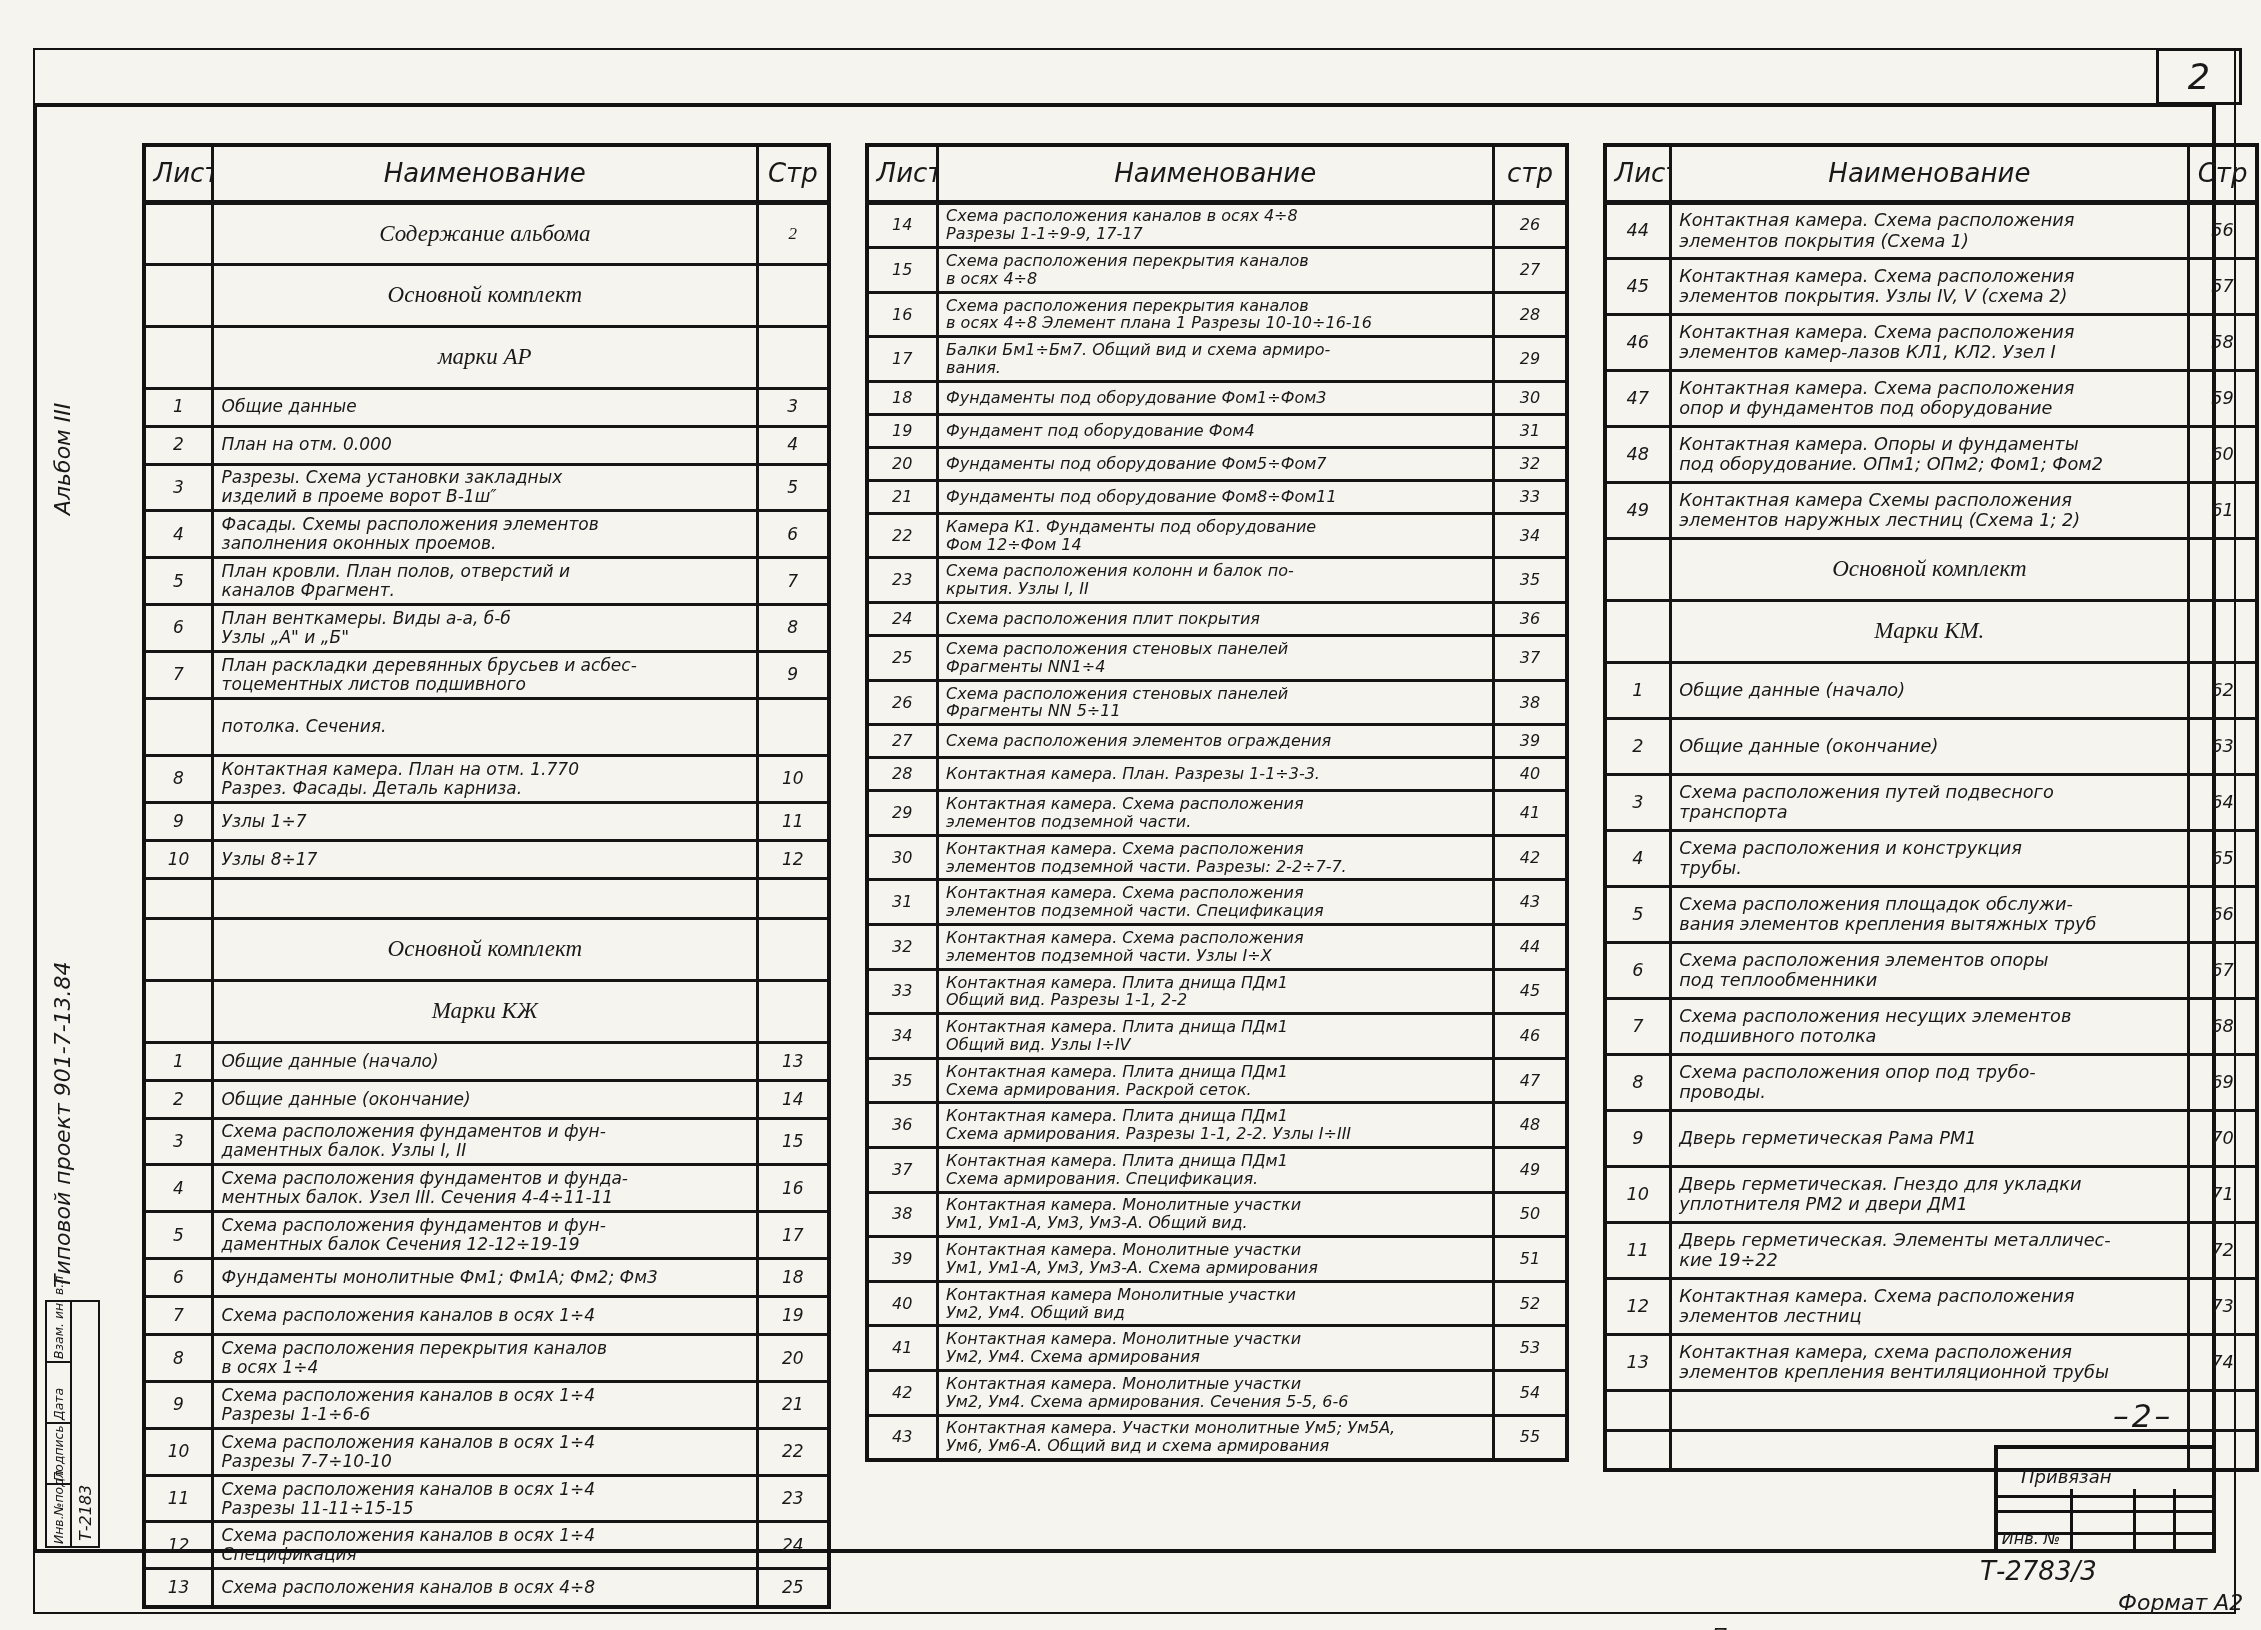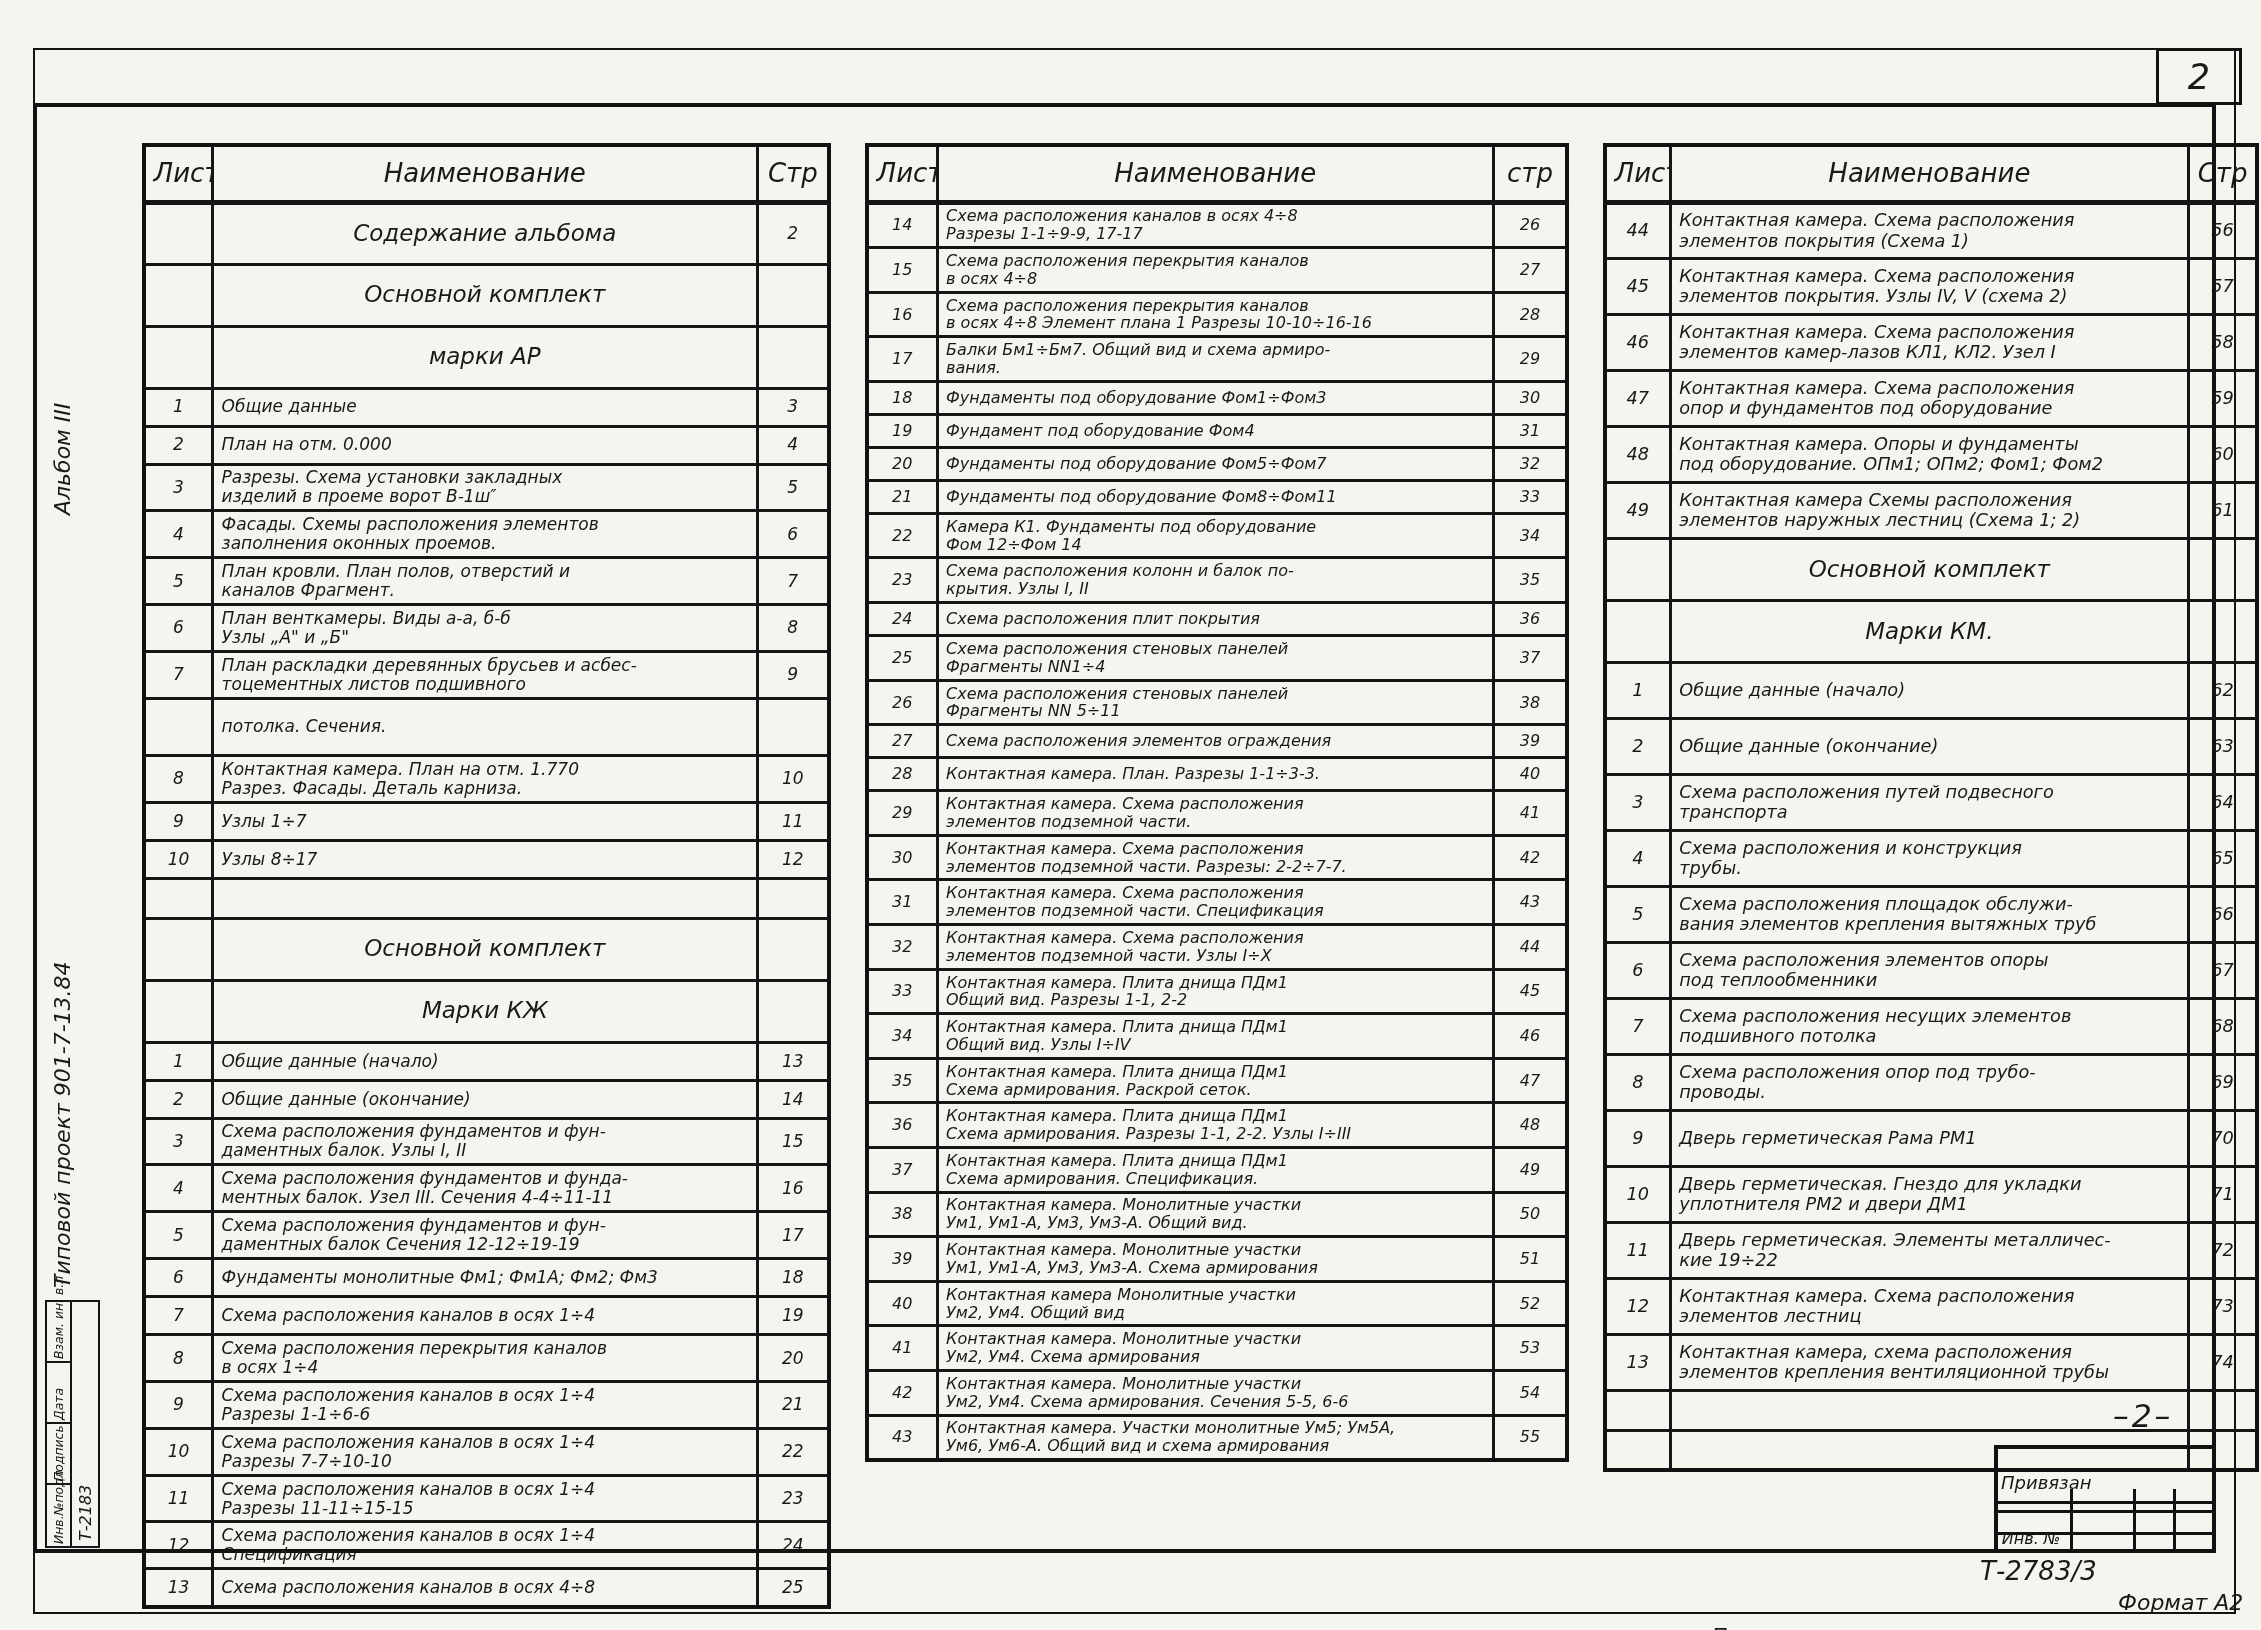--- a/index.html
+++ b/index.html
@@ -22,36 +22,36 @@
   .c-page{width:10.5%;text-align:center;}
   .c-name{width:79.5%;text-align:left;}
   td.c-sheet,td.c-page{font-size:21px;}
   .t1{left:98px;top:143px;width:689px;}
   .t2{left:821px;top:143px;width:704px;}
   .t3{left:1559px;top:143px;width:656px;}
   .t1 td{height:38px;font-size:17px;line-height:1.12;}
   .t2 td{height:33px;font-size:16px;line-height:1.12;}
   .t3 td{height:56px;font-size:17.7px;line-height:1.15;}
   tr.row-section td.c-name{text-align:center;font-size:23px;}
-  tr.row-section td{height:62px;}
+  tr.row-section td{height:62px;font-family:Liberation Serif, serif;}
   tr.row-empty td{height:40px;}
   tr.row-cont td{height:57px;}
   
   .vtext{position:absolute;transform:rotate(-90deg);transform-origin:left top;white-space:nowrap;font-size:22px;}
   .stamp{position:absolute;left:45px;top:1300px;width:55px;height:248px;border:2.9px solid #151515;box-sizing:border-box;}
   .stamp .cell{position:absolute;left:0;width:25px;height:25%;border-right:2.9px solid #151515;border-bottom:2.9px solid #151515;box-sizing:border-box;}
   .stamp .cell:nth-child(1){top:0;} .stamp .cell:nth-child(2){top:25%;}
   .stamp .cell:nth-child(3){top:50%;} .stamp .cell:nth-child(4){top:75%;border-bottom:none;}
   .stamp .lbl{position:absolute;left:19px;bottom:1.9px;transform:rotate(-90deg);transform-origin:left bottom;
     white-space:nowrap;font-size:12.4px;}
   .stamp-code{position:absolute;transform:rotate(-90deg);transform-origin:left top;white-space:nowrap;font-size:16px;}
   
   .bind{position:absolute;left:1994px;top:1445px;width:222px;height:108px;border:4.3px solid #121212;box-sizing:border-box;}
-  .bind .title{position:absolute;left:0;top:15px;width:100%;height:40px;border-bottom:3.3px solid #121212;box-sizing:border-box;
-    font-size:18px;display:flex;align-items:center;padding-left:3px;}
+  .bind .title{position:absolute;left:0;top:9px;width:100%;height:40px;border-bottom:3.3px solid #121212;box-sizing:border-box;
+    font-size:18px;display:flex;align-items:center;padding-left:23px;}
   .bind .grid{position:absolute;left:0;top:40px;right:0;bottom:0;}
   .bind .hline{position:absolute;left:0;width:100%;height:3.3px;background:#121212;}
   .bind .vline{position:absolute;top:0;bottom:0;width:3.3px;background:#121212;}
   .bind .inv{position:absolute;left:3.8px;bottom:1px;font-size:16px;}
   .note{position:absolute;white-space:nowrap;}
 </style>
 </head>
 <body>
 
 <div class="sheet">

